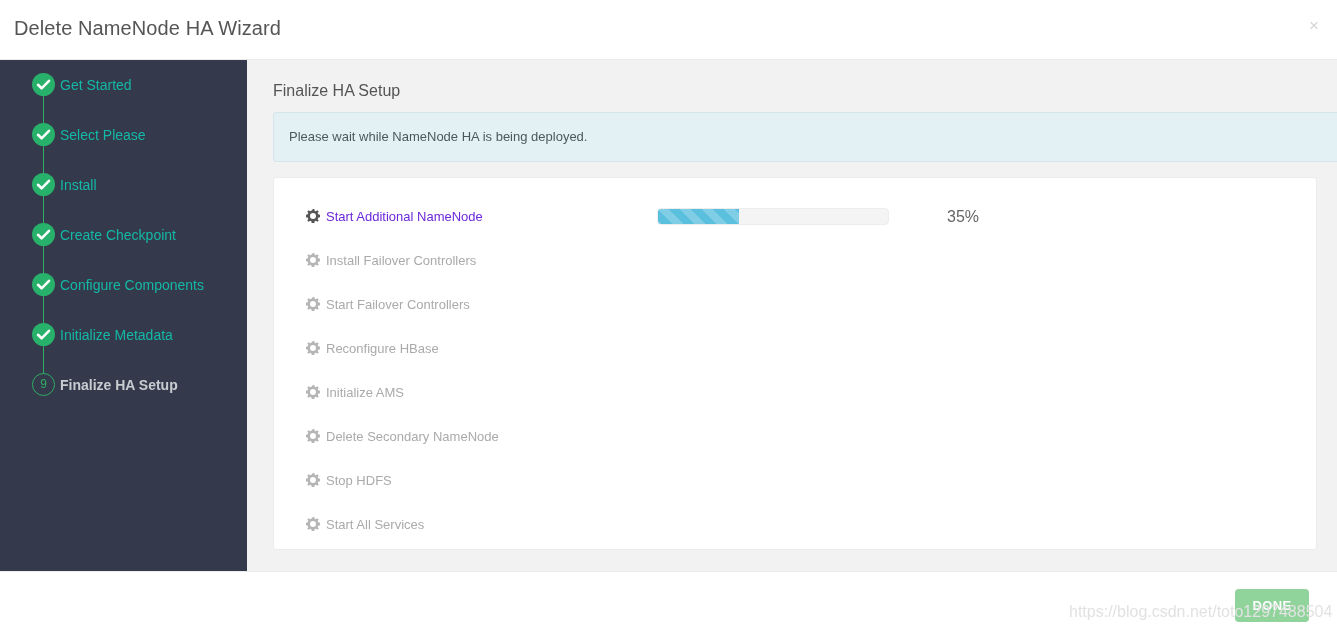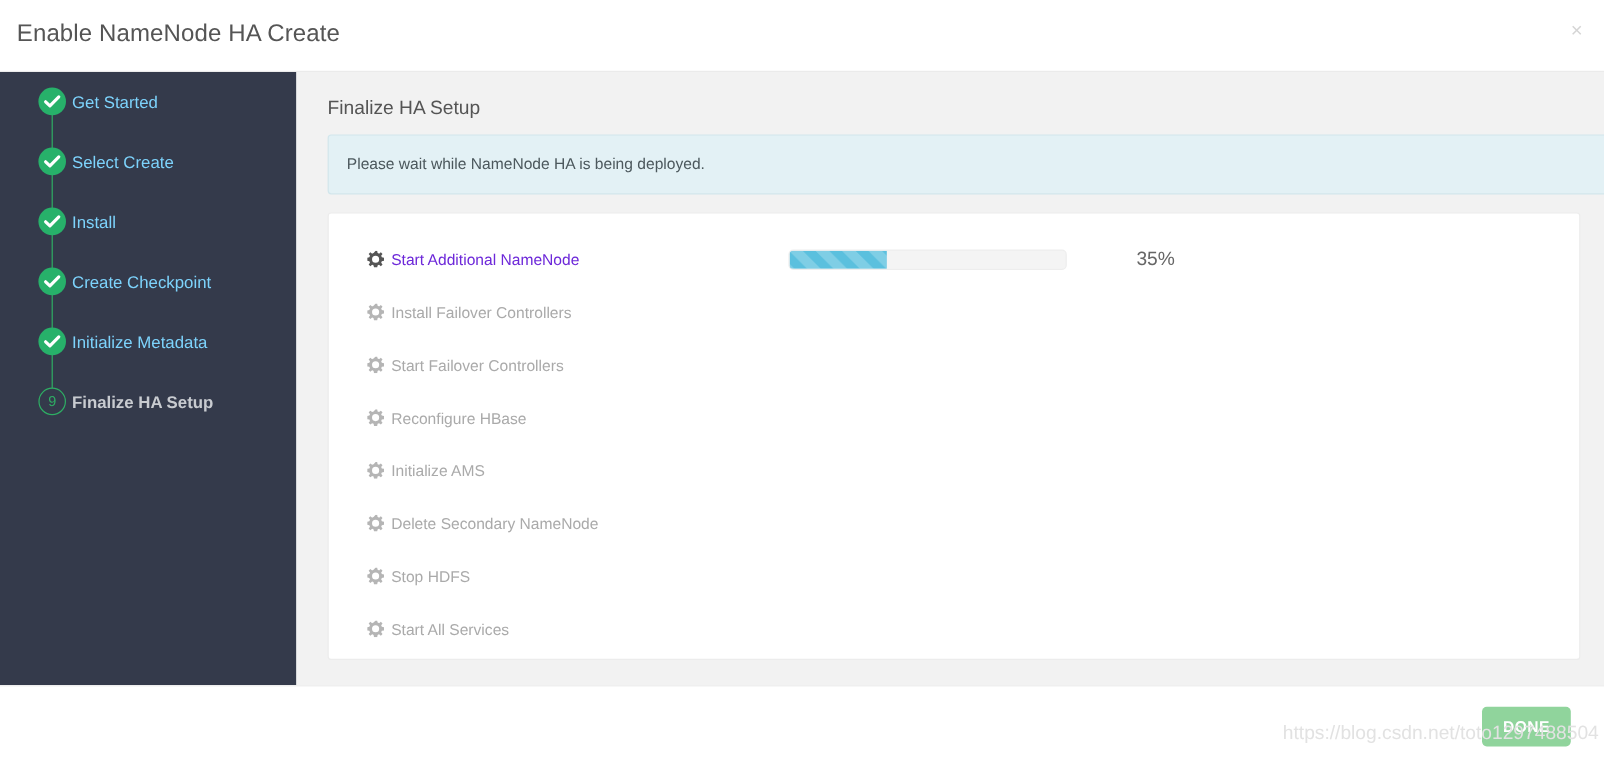--- a/index.html
+++ b/index.html
@@ -101,21 +101,21 @@
     background: #343a4b;
     border: 1.5px solid #2eae64;
     color: #2eae64;
     font-size: 12px;
     line-height: 20px;
     text-align: center;
   }
   .step-label {
     margin-left: 28px;
     font-size: 14px;
-    color: #7dd3fc;
+    color: #14b8a6;
     white-space: nowrap;
   }
   .step.is-current .step-label {
     color: #c8cbd0;
     font-weight: bold;
   }
 
   
   .main {
     position: absolute;
@@ -238,21 +238,21 @@
     white-space: nowrap;
     pointer-events: none;
   }
 </style>
 </head>
 <body>
 
 <div id="app">
 
   <div class="wizard-header">
-    <div class="wizard-title">Enable NameNode HA Create</div>
+    <div class="wizard-title">Delete NameNode HA Wizard</div>
     <button class="close-btn">×</button>
   </div>
 
   <div class="wizard-body">
 
     <div class="sidebar">
       <div class="steps" id="steps-container">
           <div class="step">
             <div class="step-marker done">
               <svg viewBox="0 0 23 23" width="23" height="23" aria-hidden="true">
@@ -260,37 +260,45 @@
               </svg>
             </div>
             <div class="step-label">Get Started</div>
           </div>
           <div class="step">
             <div class="step-marker done">
               <svg viewBox="0 0 23 23" width="23" height="23" aria-hidden="true">
                 <path d="M6 11.8 L9.6 15.3 L17 7.8" stroke="#ffffff" stroke-width="2.6" fill="none" stroke-linecap="round" stroke-linejoin="round"></path>
               </svg>
             </div>
-            <div class="step-label">Select Create</div>
+            <div class="step-label">Select Please</div>
           </div>
           <div class="step">
             <div class="step-marker done">
               <svg viewBox="0 0 23 23" width="23" height="23" aria-hidden="true">
                 <path d="M6 11.8 L9.6 15.3 L17 7.8" stroke="#ffffff" stroke-width="2.6" fill="none" stroke-linecap="round" stroke-linejoin="round"></path>
               </svg>
             </div>
             <div class="step-label">Install</div>
           </div>
           <div class="step">
             <div class="step-marker done">
               <svg viewBox="0 0 23 23" width="23" height="23" aria-hidden="true">
                 <path d="M6 11.8 L9.6 15.3 L17 7.8" stroke="#ffffff" stroke-width="2.6" fill="none" stroke-linecap="round" stroke-linejoin="round"></path>
               </svg>
             </div>
             <div class="step-label">Create Checkpoint</div>
+          </div>
+          <div class="step">
+            <div class="step-marker done">
+              <svg viewBox="0 0 23 23" width="23" height="23" aria-hidden="true">
+                <path d="M6 11.8 L9.6 15.3 L17 7.8" stroke="#ffffff" stroke-width="2.6" fill="none" stroke-linecap="round" stroke-linejoin="round"></path>
+              </svg>
+            </div>
+            <div class="step-label">Configure Components</div>
           </div>
           <div class="step">
             <div class="step-marker done">
               <svg viewBox="0 0 23 23" width="23" height="23" aria-hidden="true">
                 <path d="M6 11.8 L9.6 15.3 L17 7.8" stroke="#ffffff" stroke-width="2.6" fill="none" stroke-linecap="round" stroke-linejoin="round"></path>
               </svg>
             </div>
             <div class="step-label">Initialize Metadata</div>
           </div>
           <div class="step is-current">

